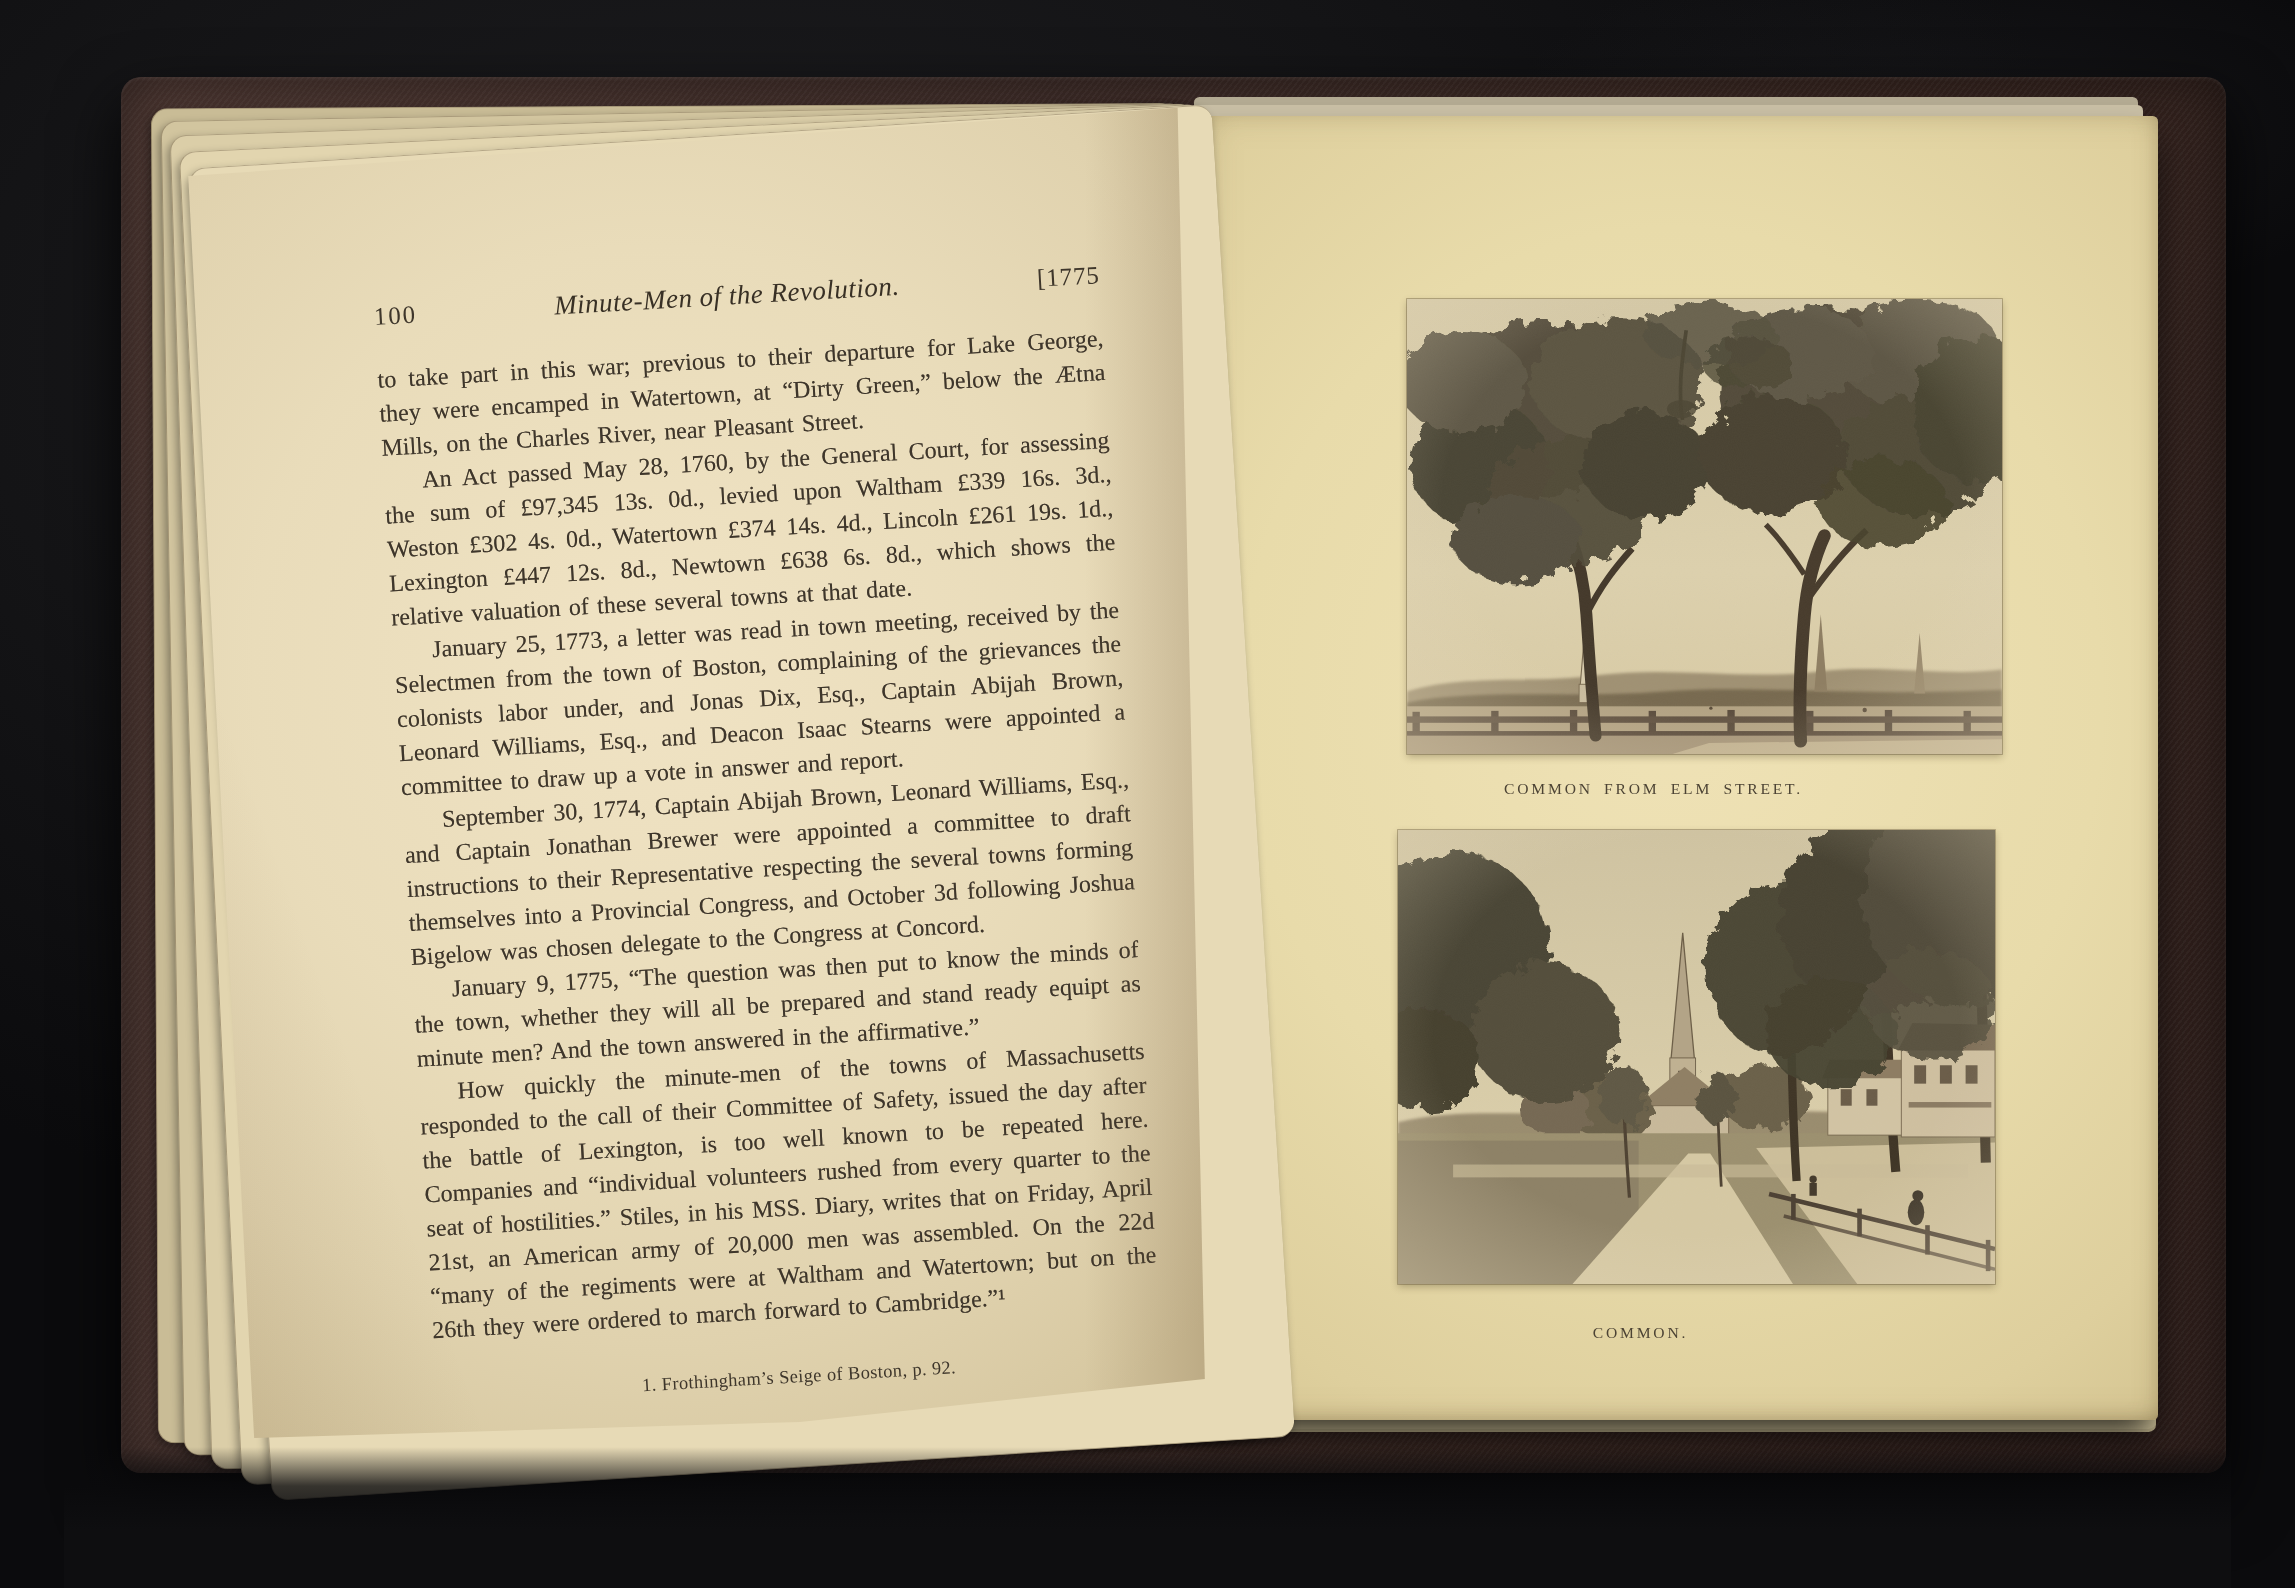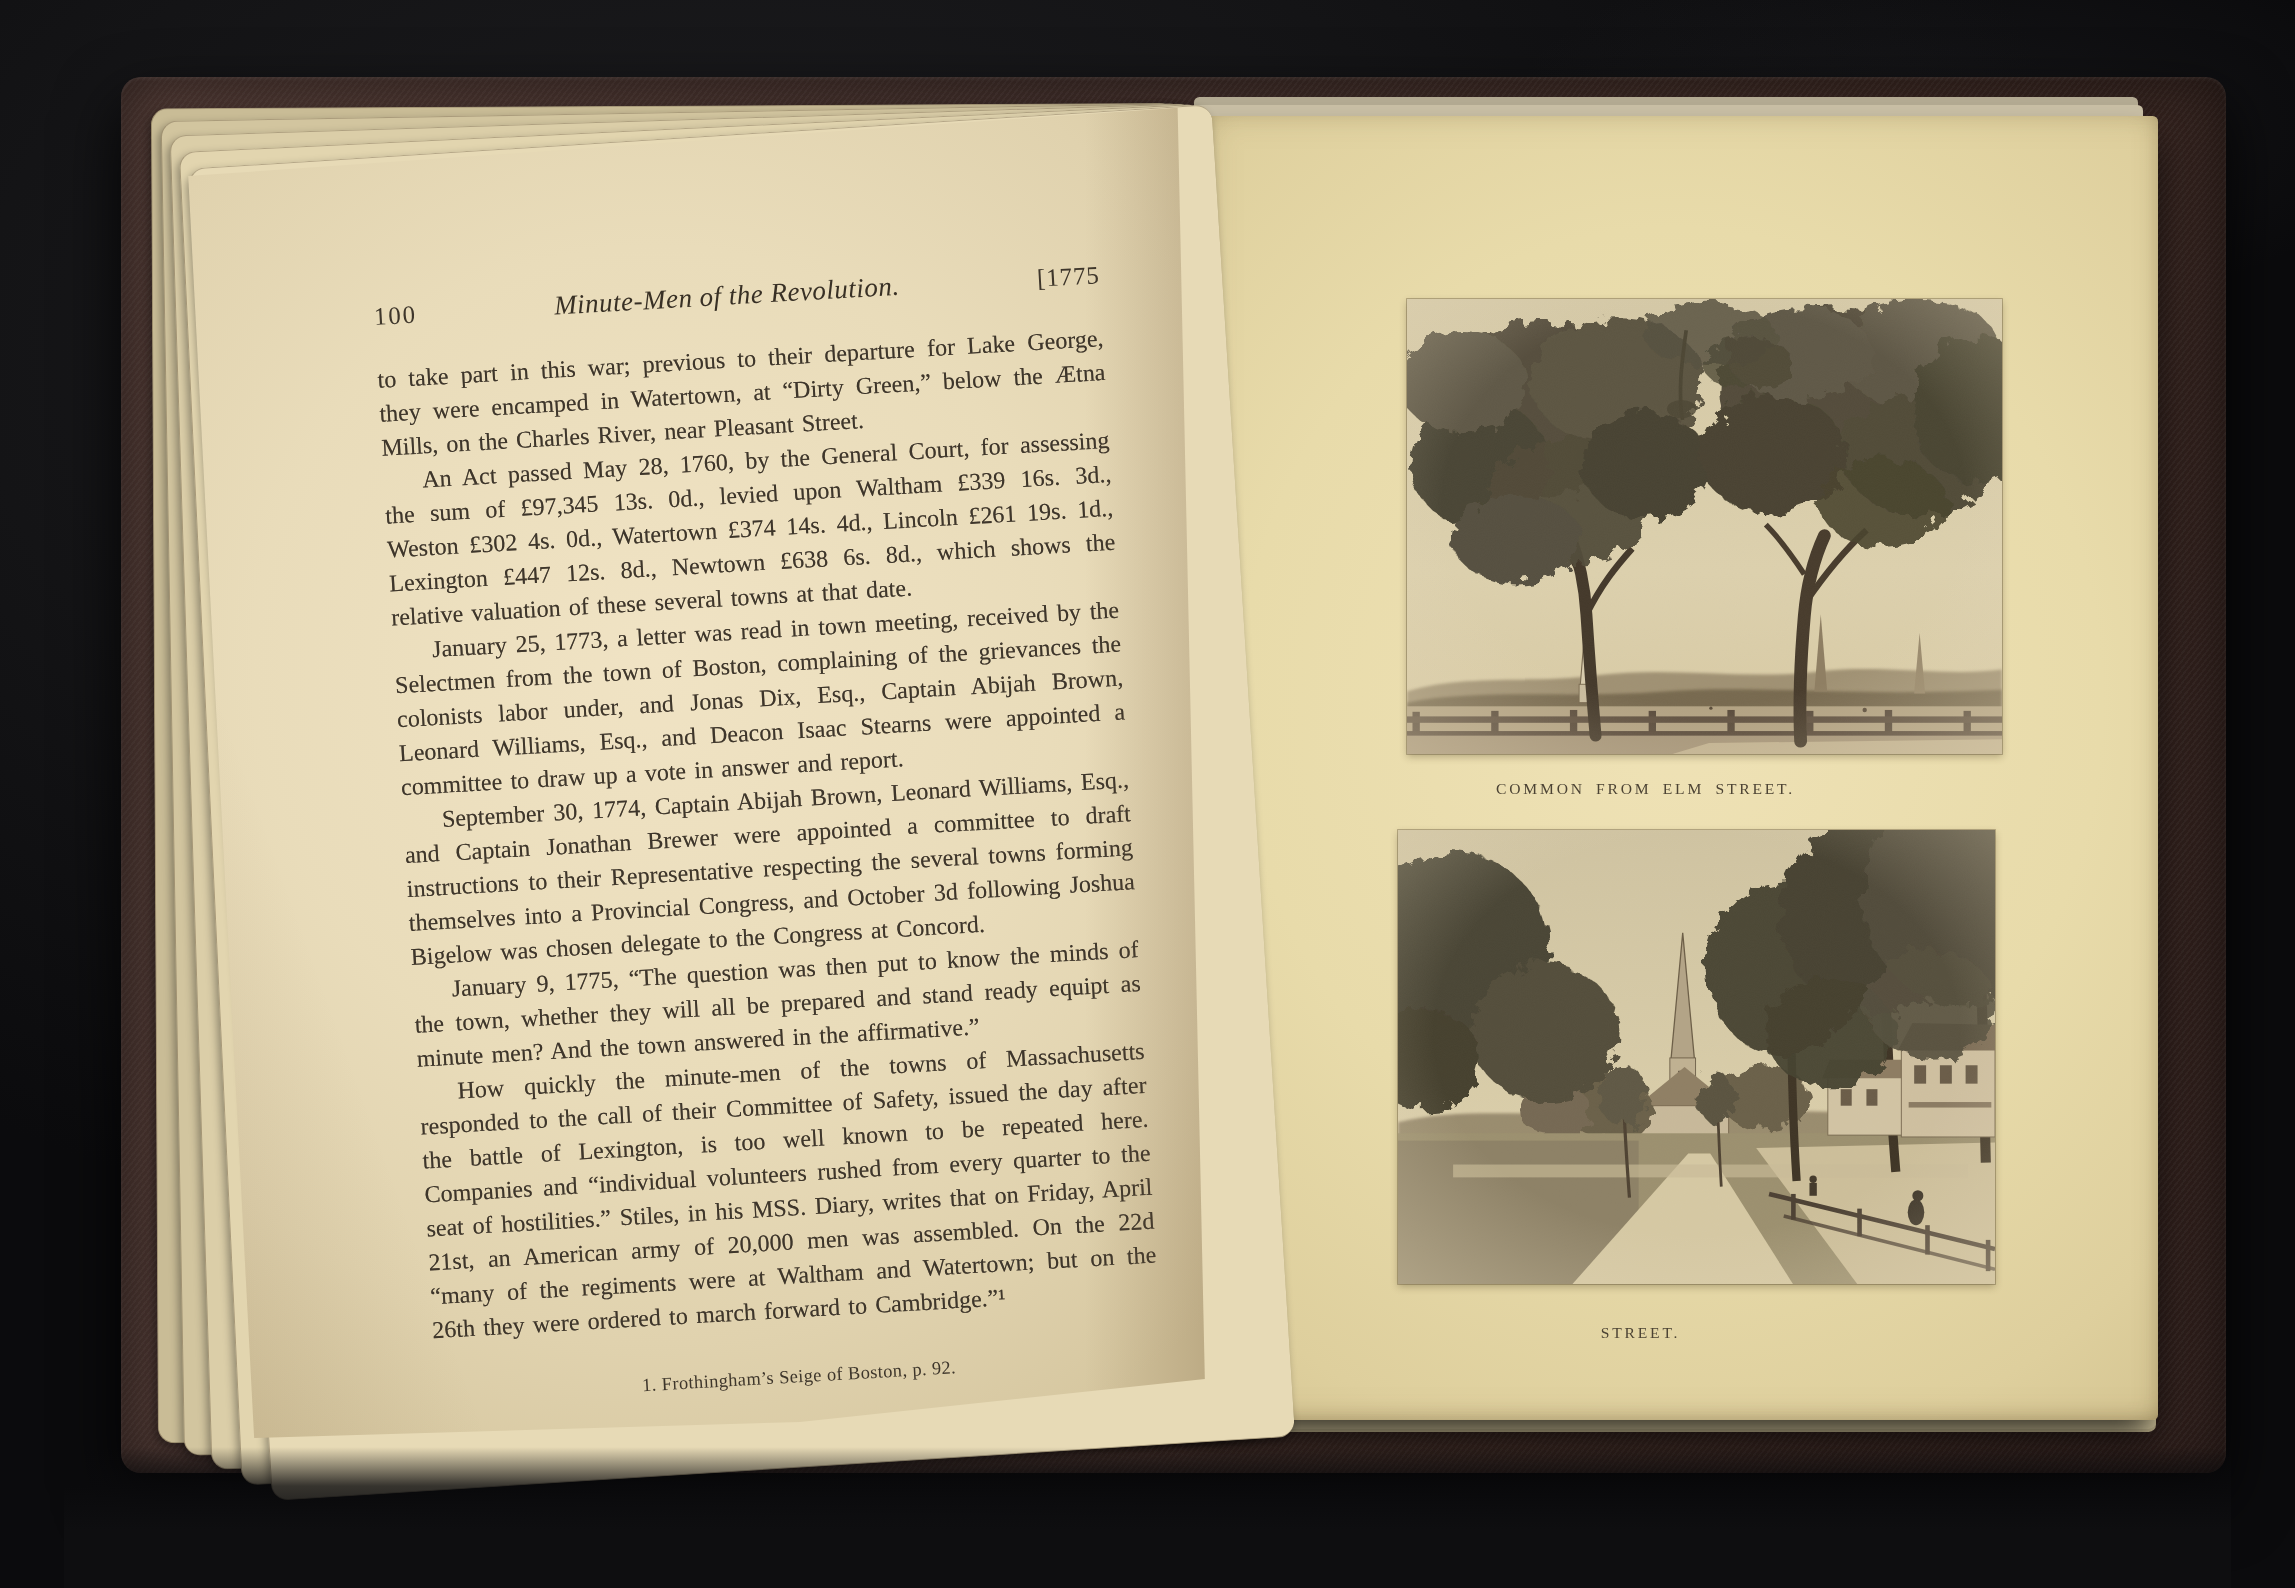--- a/index.html
+++ b/index.html
@@ -32,21 +32,21 @@
   .torn-edge{position:absolute;left:-12px;top:-3.7px;width:33px;height:1310px;
     background:linear-gradient(90deg,#c9bb92 0%,#e6d8ae 55%,#d2c399 100%);
     clip-path:polygon(20% 0,80% 0,100% 3%,62% 7%,90% 12%,58% 17%,95% 22%,60% 26%,88% 31%,55% 36%,92% 41%,58% 45%,85% 50%,52% 55%,90% 60%,55% 64%,95% 69%,60% 74%,88% 79%,52% 83%,92% 88%,58% 92%,85% 96%,55% 100%,10% 100%,0 96%,8% 90%,0 82%,10% 74%,2% 66%,10% 58%,0 50%,8% 42%,0 34%,10% 26%,2% 18%,10% 10%,0 4%);
     filter:drop-shadow(2.8px 0 2.8px rgba(70,55,30,.45));}
   .photo{position:absolute;margin:0;background:#d8cca9;
     box-shadow:0 0 0 0.9px rgba(90,75,52,.4), 0 2.8px 7.3px rgba(60,45,20,.3);}
   .photo svg{display:block;width:100%;height:100%;}
   .photo1{left:222px;top:183px;width:595px;height:455px;}
   .photo2{left:213px;top:714px;width:597px;height:454px;}
   .caption{position:absolute;text-align:center;color:#4c4334;font-size:15.6px;letter-spacing:2.8px;word-spacing:4.6px;}
-  .cap1{left:163px;top:664px;width:595px;}
+  .cap1{left:171px;top:664px;width:595px;}
   .cap2{left:158px;top:1208px;width:595px;}
   
   .stack{position:absolute;top:103px;width:1024px;height:1333px;border-radius:16.5px;
     transform-origin:100% 45%;box-shadow:-2.8px 3.7px 8.3px rgba(0,0,0,.35);
     border-left:0.9px solid rgba(120,105,78,.55);border-top:0.9px solid rgba(130,115,88,.5);border-bottom:0.9px solid rgba(110,95,70,.55);}
   .s1{left:154px;transform:rotate(-0.3deg);background:#c9bc96;}
   .s2{left:171px;transform:rotate(-1.0deg);background:#d2c59f;}
   .s3{left:188px;transform:rotate(-1.8deg);background:#dbcea8;}
   .s4{left:206px;transform:rotate(-2.7deg);background:#e2d5af;}
   .s5{left:224px;transform:rotate(-3.6deg);background:#e7dab6;}
@@ -237,21 +237,21 @@
         <rect x="574" y="430" width="5" height="32" fill="#4c4033"></rect>
           <rect x="640" y="446" width="5" height="34" fill="#4c4033"></rect>
         <circle cx="566" cy="398" r="6" fill="#372f23"></circle>
         <ellipse cx="564" cy="416" rx="9" ry="14" fill="#372f23"></ellipse>
         <circle cx="452" cy="380" r="4" fill="#43392b"></circle>
           <rect x="448" y="384" width="8" height="14" fill="#43392b"></rect>
         <rect width="650" height="494" filter="url(#grain2)"></rect>
         <rect width="650" height="494" fill="url(#vig2)"></rect>
       </svg>
     </figure>
-    <div class="caption cap2">STREET.</div>
+    <div class="caption cap2">COMMON.</div>
   </div>
 
   <div class="stack s1"></div>
   <div class="stack s2"></div>
   <div class="stack s3"></div>
   <div class="stack s4"></div>
   <div class="stack s5"></div>
 
   <div class="left-page">
     <div class="left-text">

